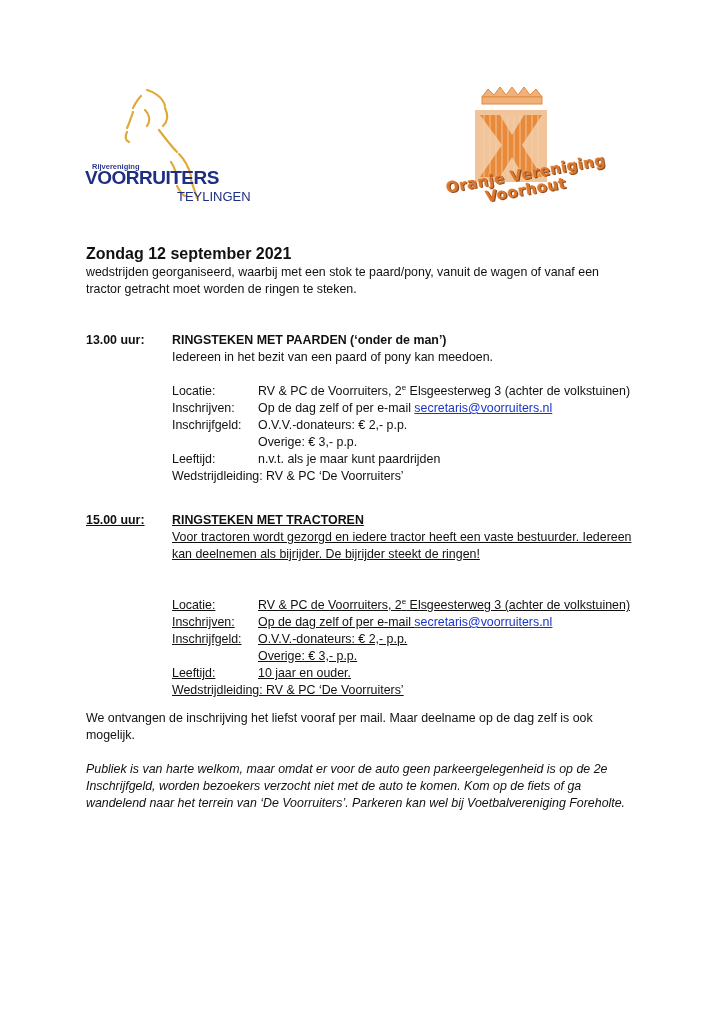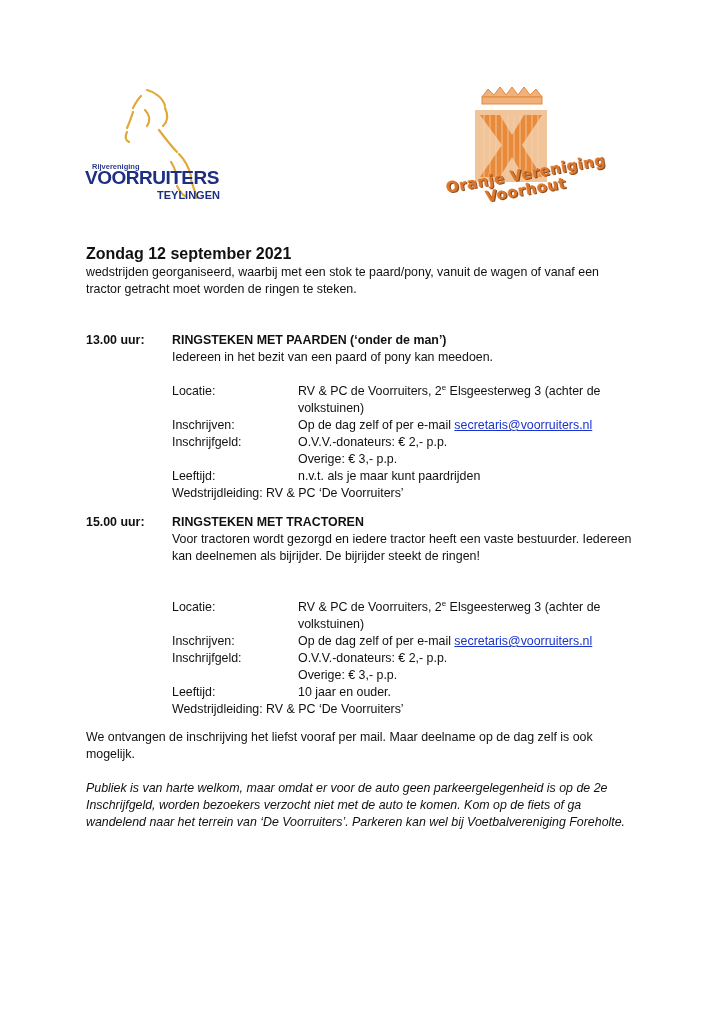--- a/index.html
+++ b/index.html
@@ -22,34 +22,34 @@
     .logo-right .ov-line1 { left: 5px; top: 80px; }
     .logo-right .ov-line2 { left: 45px; top: 96px; }
     .logo-left .rv-small {
       position: absolute; left: 7px; top: 80px; font-size: 7.5px; color: #2a3a8c; font-weight: bold;
     }
     .logo-left .rv-big {
       position: absolute; left: 0px; top: 85px; font-size: 19px; font-weight: bold; color: #1e2e82;
       letter-spacing: -0.5px; font-family: Liberation Sans, sans-serif;
     }
     .logo-left .rv-town {
-      position: absolute; left: 72px; top: 107px; font-size: 11px; color: #1e2e82; font-weight: bold;
+      position: absolute; left: 92px; top: 107px; font-size: 13px; color: #1e2e82; font-weight: normal;
     }
 
     
     .content { position: absolute; left: 86px; top: 244px; width: 560px; font-size: 12.4px; line-height: 17px; }
     .h1 { font-size: 16px; font-weight: bold; line-height: 20px; margin: 0; }
     .intro { margin: 0; }
     .event { position: relative; margin-top: 0; }
     .event-row { display: flex; }
     .event-time { width: 86px; font-weight: bold; flex: none; }
     .event-title { font-weight: bold; }
     .event-body { margin-left: 86px; }
     .details { margin-left: 86px; }
-    .drow { display: flex; gap: 40px; }
+    .drow { display: flex; }
     .dlabel { width: 86px; flex: none; }
     .dval { flex: 1; }
     .link { color: #1a33cc; text-decoration: underline; }
     .sup { font-size: 8px; vertical-align: super; line-height: 0; }
     .para { margin: 0; }
     .italic { font-style: italic; }
   </style>
 </head>
 <body>
 
@@ -135,21 +135,21 @@
           <span class="dval">Overige: € 3,- p.p.</span>
         </div>
         <div class="drow">
           <span class="dlabel">Leeftijd:</span>
           <span class="dval">n.v.t. als je maar kunt paardrijden</span>
         </div>
         <div>Wedstrijdleiding: RV &amp; PC ‘De Voorruiters’</div>
       </div>
     </div>
 
-    <div class="event" style="margin-top:12px;">
+    <div class="event" style="margin-top:27px;text-decoration:underline;">
       <div class="event-row">
         <span class="event-time">15.00 uur:</span>
         <span class="event-title">RINGSTEKEN MET TRACTOREN</span>
       </div>
       <div class="event-body">
         <div>Voor tractoren wordt gezorgd en iedere tractor heeft een vaste bestuurder. Iedereen</div>
         <div>kan deelnemen als bijrijder. De bijrijder steekt de ringen!</div>
       </div>
 
       <div class="details" style="margin-top:34px;">

